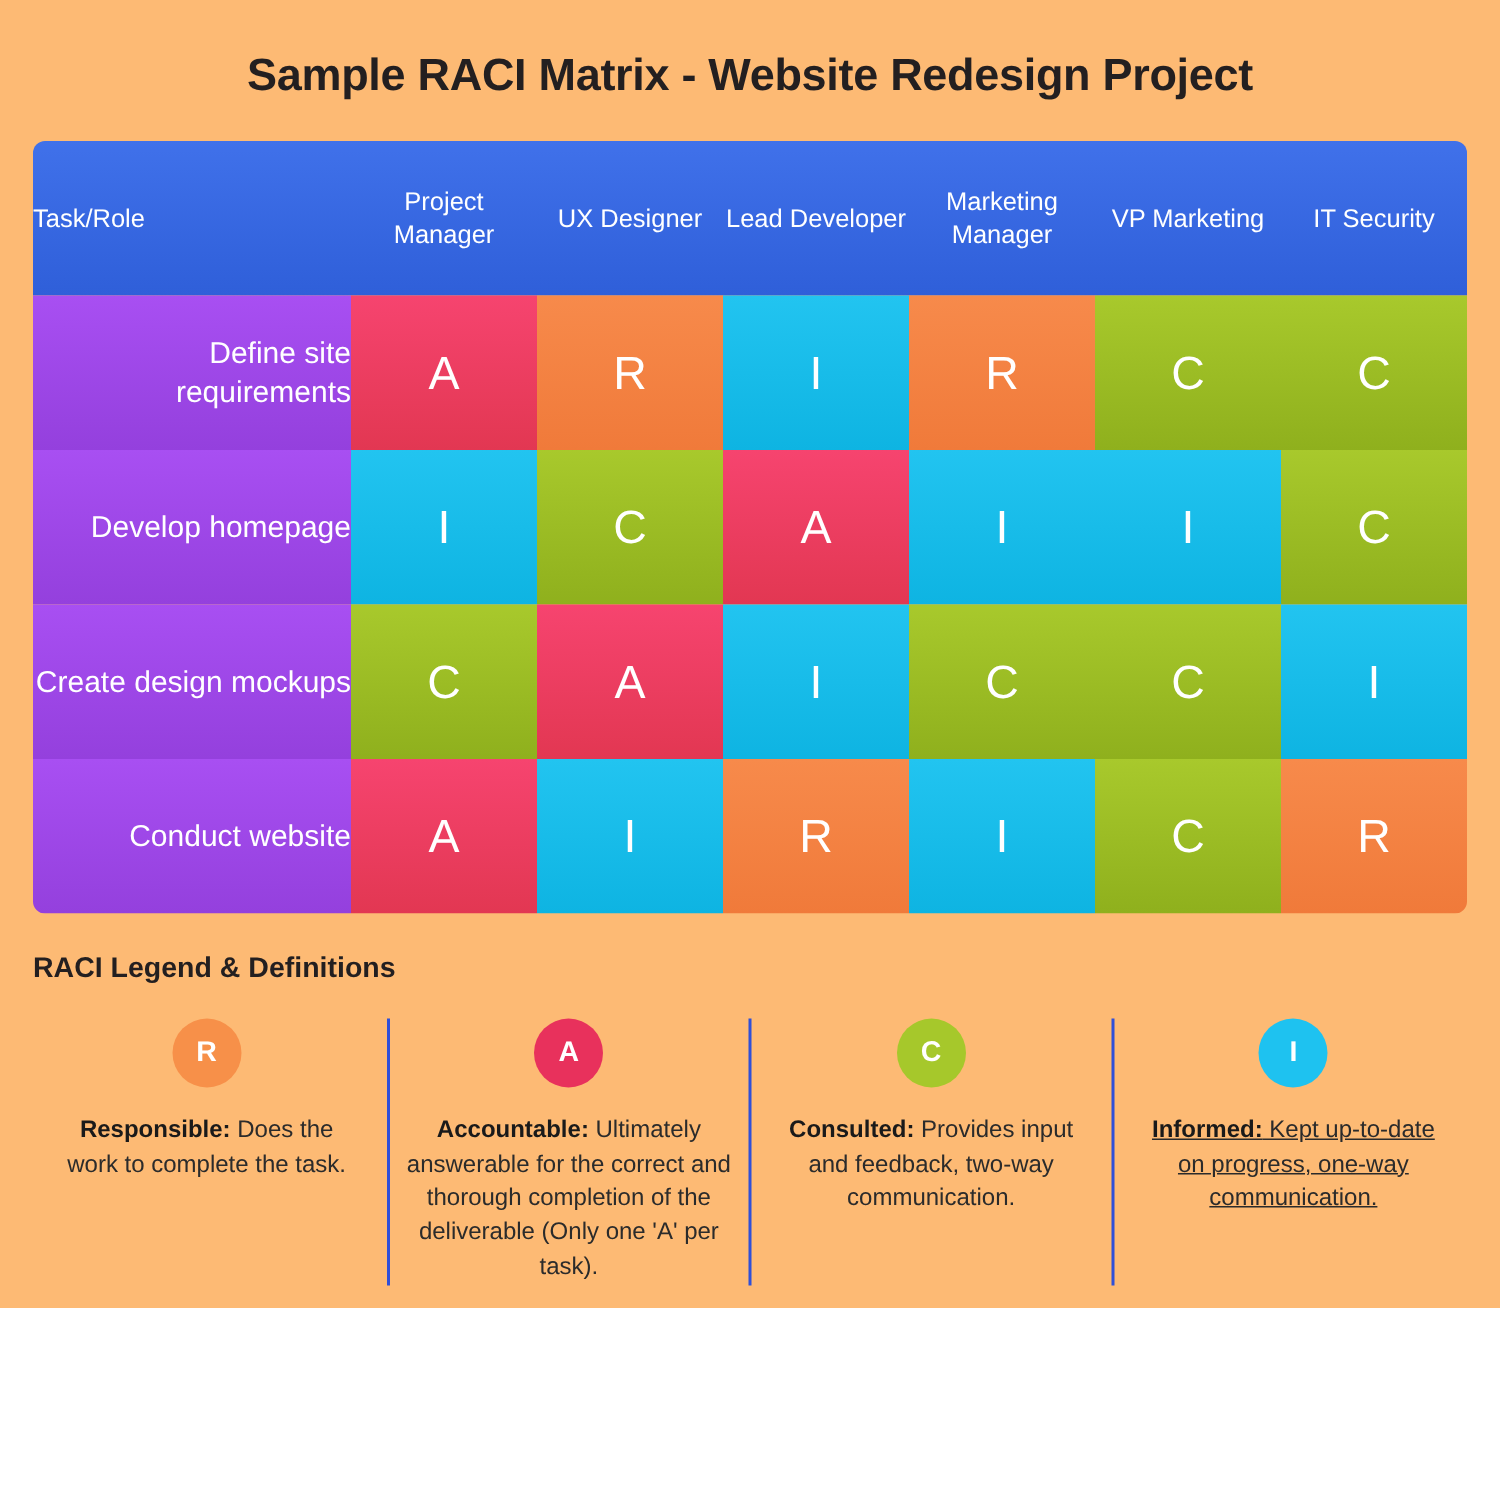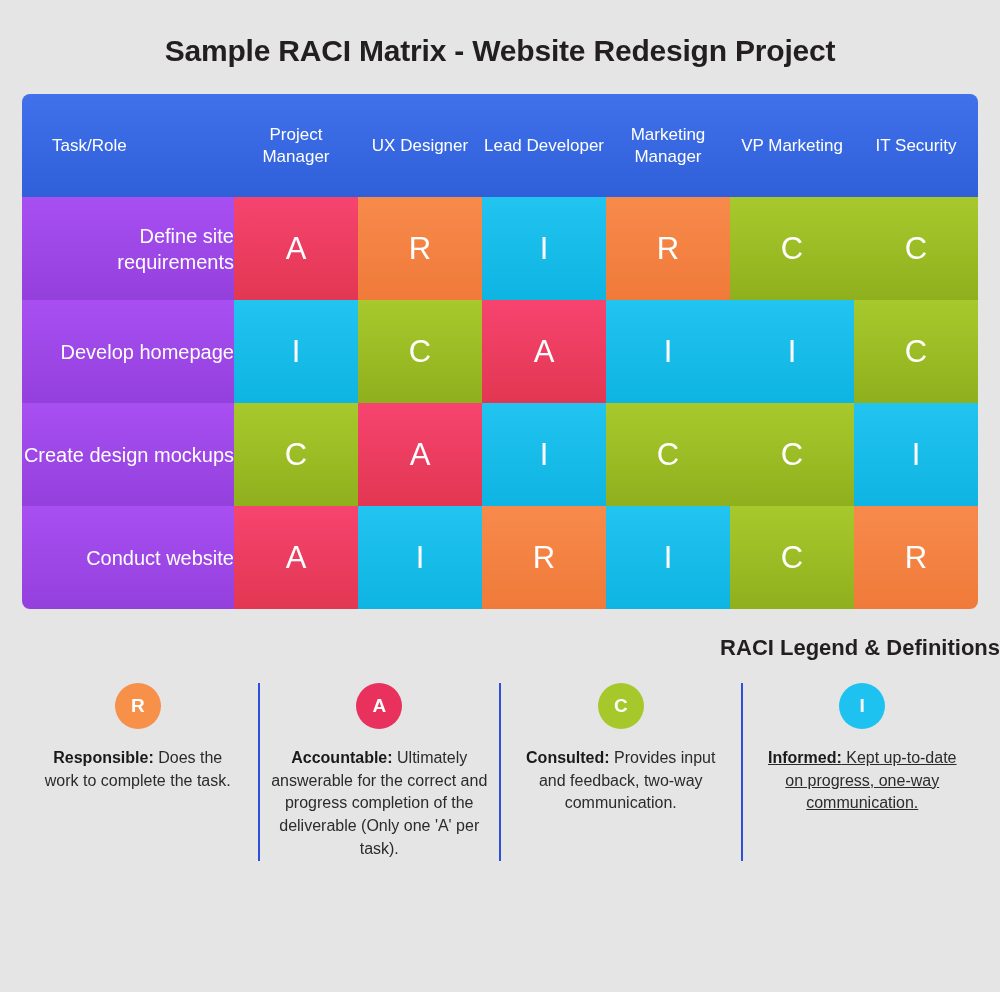--- a/index.html
+++ b/index.html
@@ -8,22 +8,22 @@
     width: 1000px;
     height: 992px;
     background: #ffffff;
     font-family: "Liberation Sans", sans-serif;
     -webkit-font-smoothing: antialiased;
   }
 
   .page {
     position: relative;
     width: 1000px;
-    height: 992px;
-    background: #e5e5e5;
+    height: 872px;
+    background: #fdba74;
     overflow: hidden;
   }
 
   
   .title {
     text-align: center;
     font-size: 30px;
     font-weight: bold;
     color: #231f20;
     letter-spacing: -0.2px;
@@ -56,21 +56,20 @@
     font-weight: normal;
     height: 103px;
     line-height: 1.28;
     text-align: center;
     border-right: 2px solid #ffffff;
     border-bottom: 2px solid #ffffff;
   }
   .hdr:last-child { border-right: 0; }
   .hdr.first {
     text-align: left;
-    padding-left: 30px;
     font-size: 17px;
     width: 212px;
   }
 
   
   .tasklbl {
     background: linear-gradient(180deg, #a84ff2 0%, #9440dd 100%);
     color: #ffffff;
     font-size: 20px;
     text-align: right;
@@ -96,25 +95,24 @@
   .matrix tr:last-child .cell,
   .matrix tr:last-child .tasklbl { border-bottom: 0; }
 
   .c-R { background: linear-gradient(180deg, #f78a4b 0%, #f07a3a 100%); }
   .c-A { background: linear-gradient(180deg, #f6446f 0%, #e23752 100%); }
   .c-C { background: linear-gradient(180deg, #a8c92c 0%, #8fb01d 100%); }
   .c-I { background: linear-gradient(180deg, #22c4f0 0%, #0eb4e2 100%); }
 
   
   .legend-heading {
-    margin: 26px 0 0 36px;
-    font-size: 22px;
+    margin: 26px 0 0 22px;
+    font-size: 19px;
     font-weight: bold;
     color: #231f20;
-    text-align: right;
   }
 
   .legend {
     display: flex;
     margin: 22px 18px 0 18px;
     align-items: stretch;
   }
 
   .legend-col {
     flex: 1 1 0;
@@ -218,21 +216,21 @@
 
   <h2 class="legend-heading">RACI Legend &amp; Definitions</h2>
 
   <div class="legend">
       <div class="legend-col">
         <div class="badge b-R">R</div>
         <div class="legend-text lc-0"><b>Responsible:</b><span> Does the work to complete the task.</span></div>
       </div>
       <div class="legend-col">
         <div class="badge b-A">A</div>
-        <div class="legend-text lc-1"><b>Accountable:</b><span> Ultimately answerable for the correct and progress completion of the deliverable (Only one 'A' per task).</span></div>
+        <div class="legend-text lc-1"><b>Accountable:</b><span> Ultimately answerable for the correct and thorough completion of the deliverable (Only one 'A' per task).</span></div>
       </div>
       <div class="legend-col">
         <div class="badge b-C">C</div>
         <div class="legend-text lc-2"><b>Consulted:</b><span> Provides input and feedback, two-way communication.</span></div>
       </div>
       <div class="legend-col">
         <div class="badge b-I">I</div>
         <div class="legend-text lc-3"><b>Informed:</b><span> Kept up-to-date on progress, one-way communication.</span></div>
       </div>
     </div>

